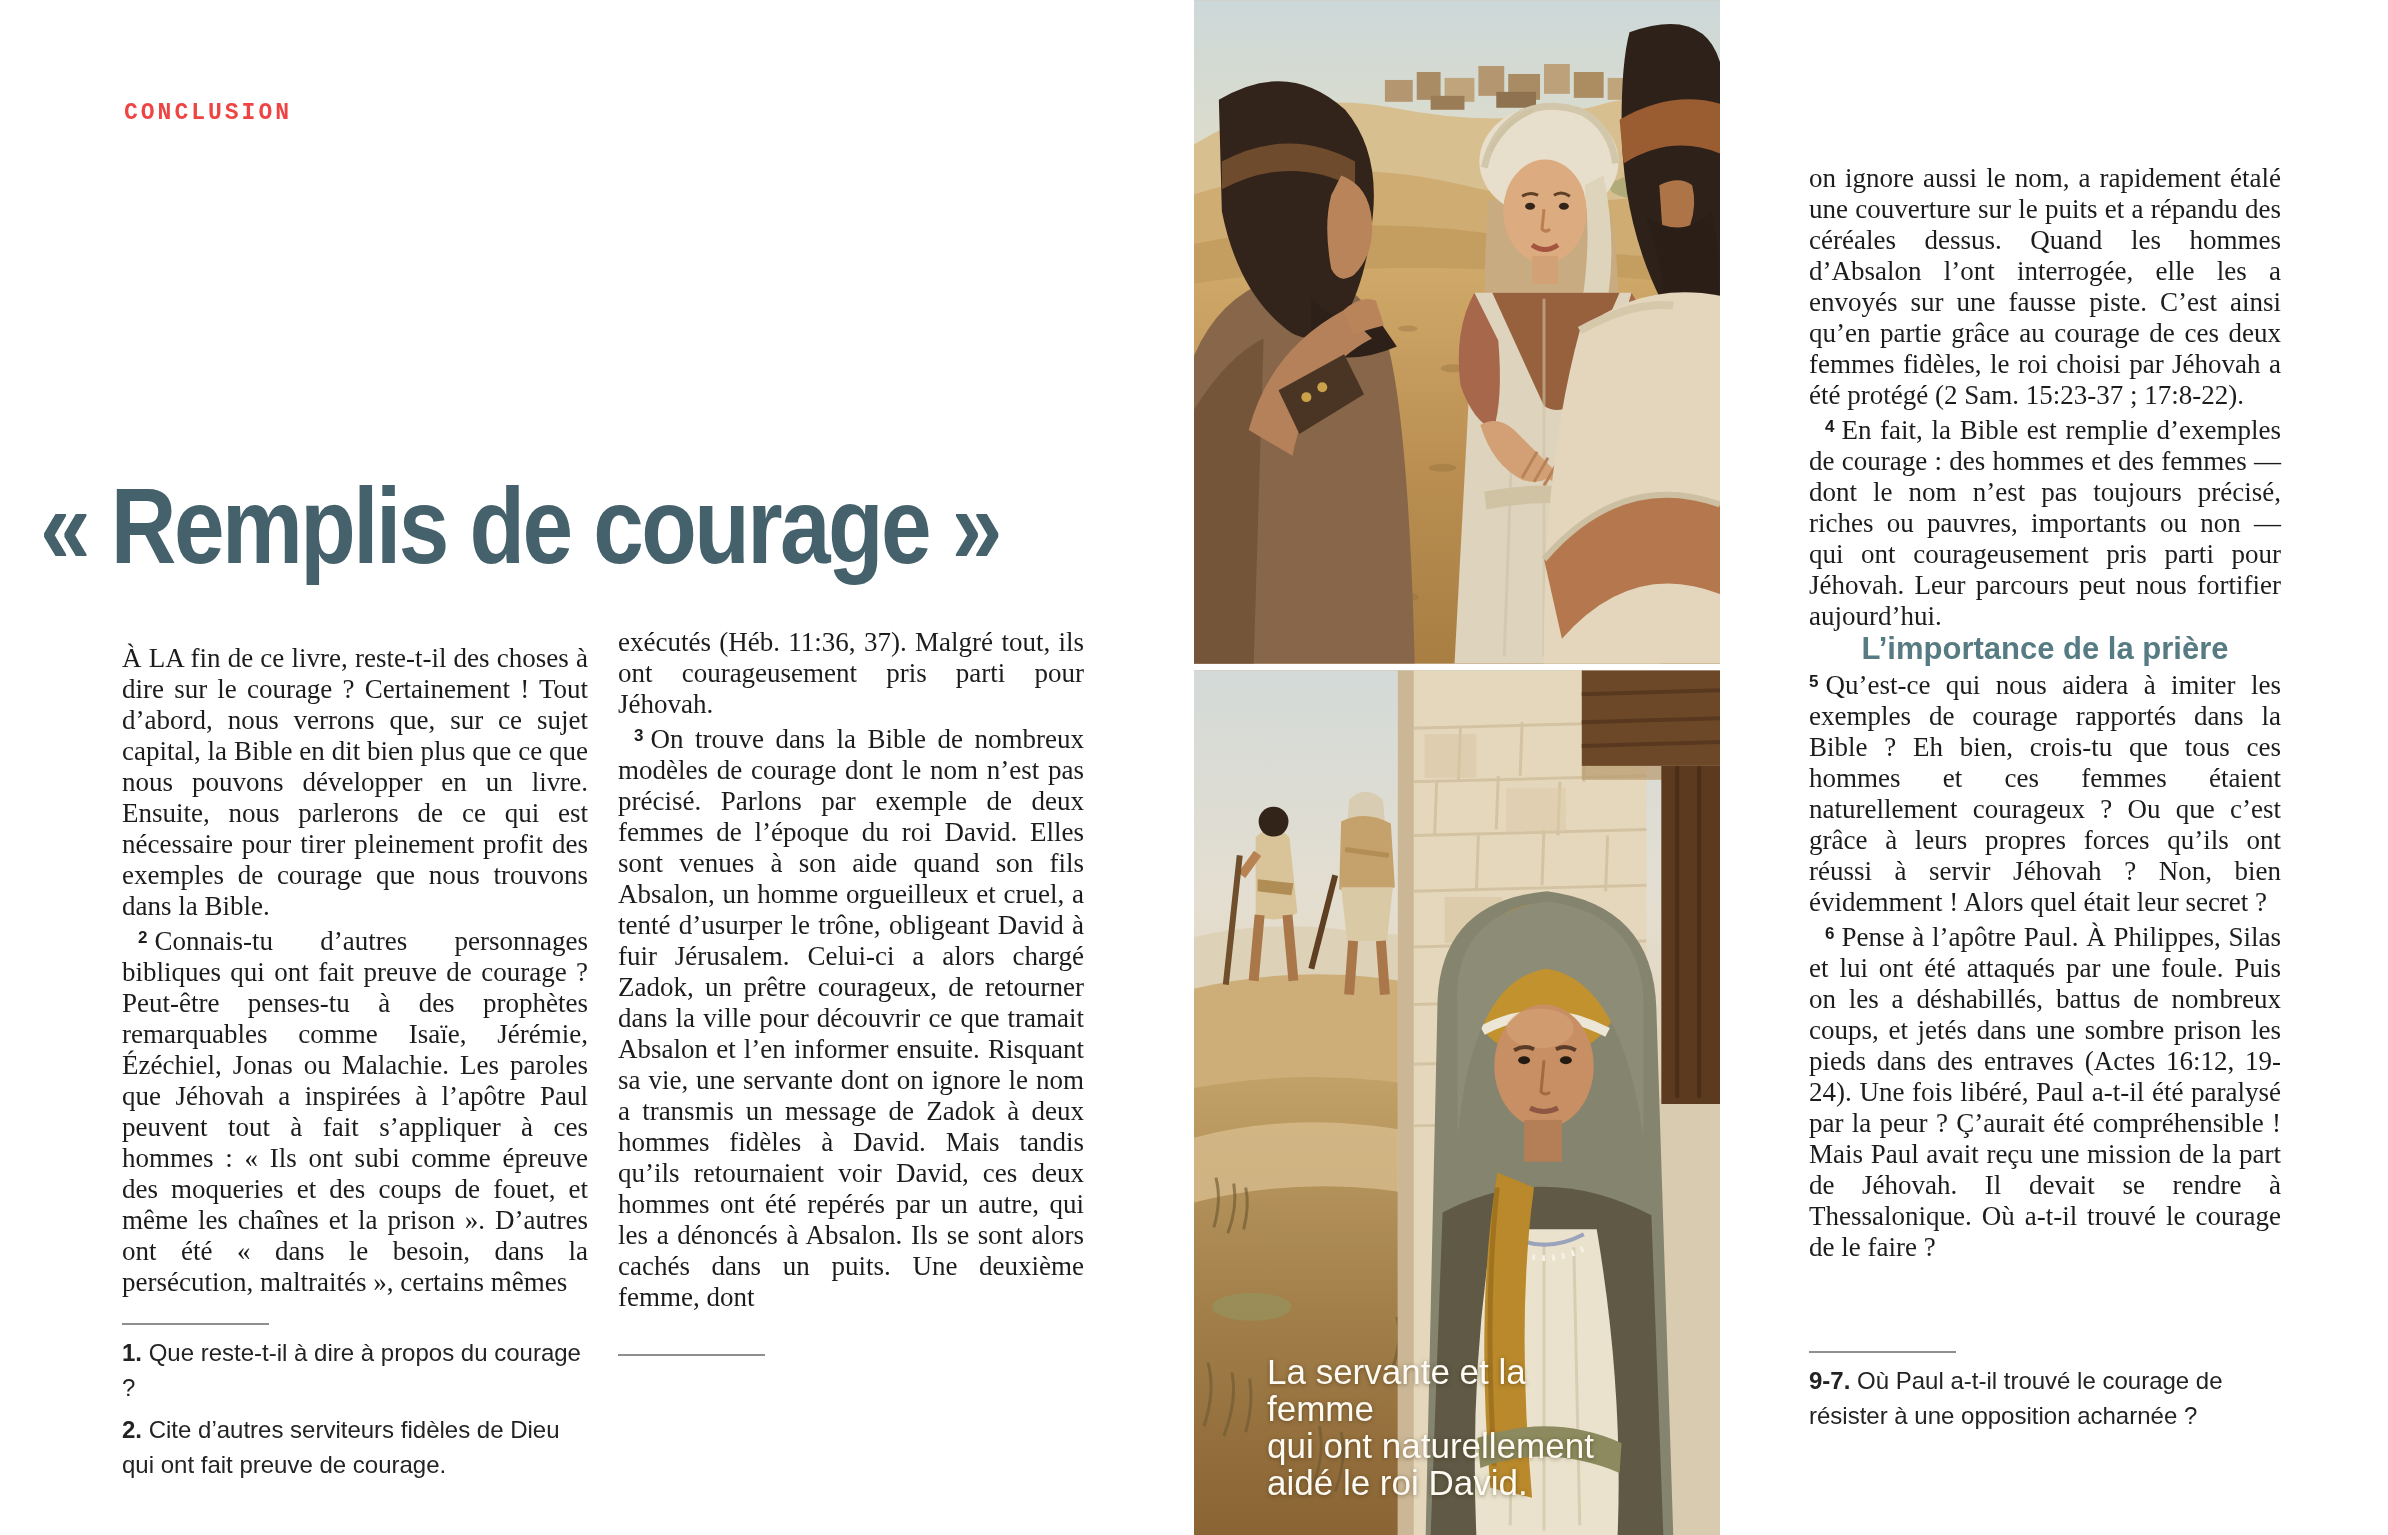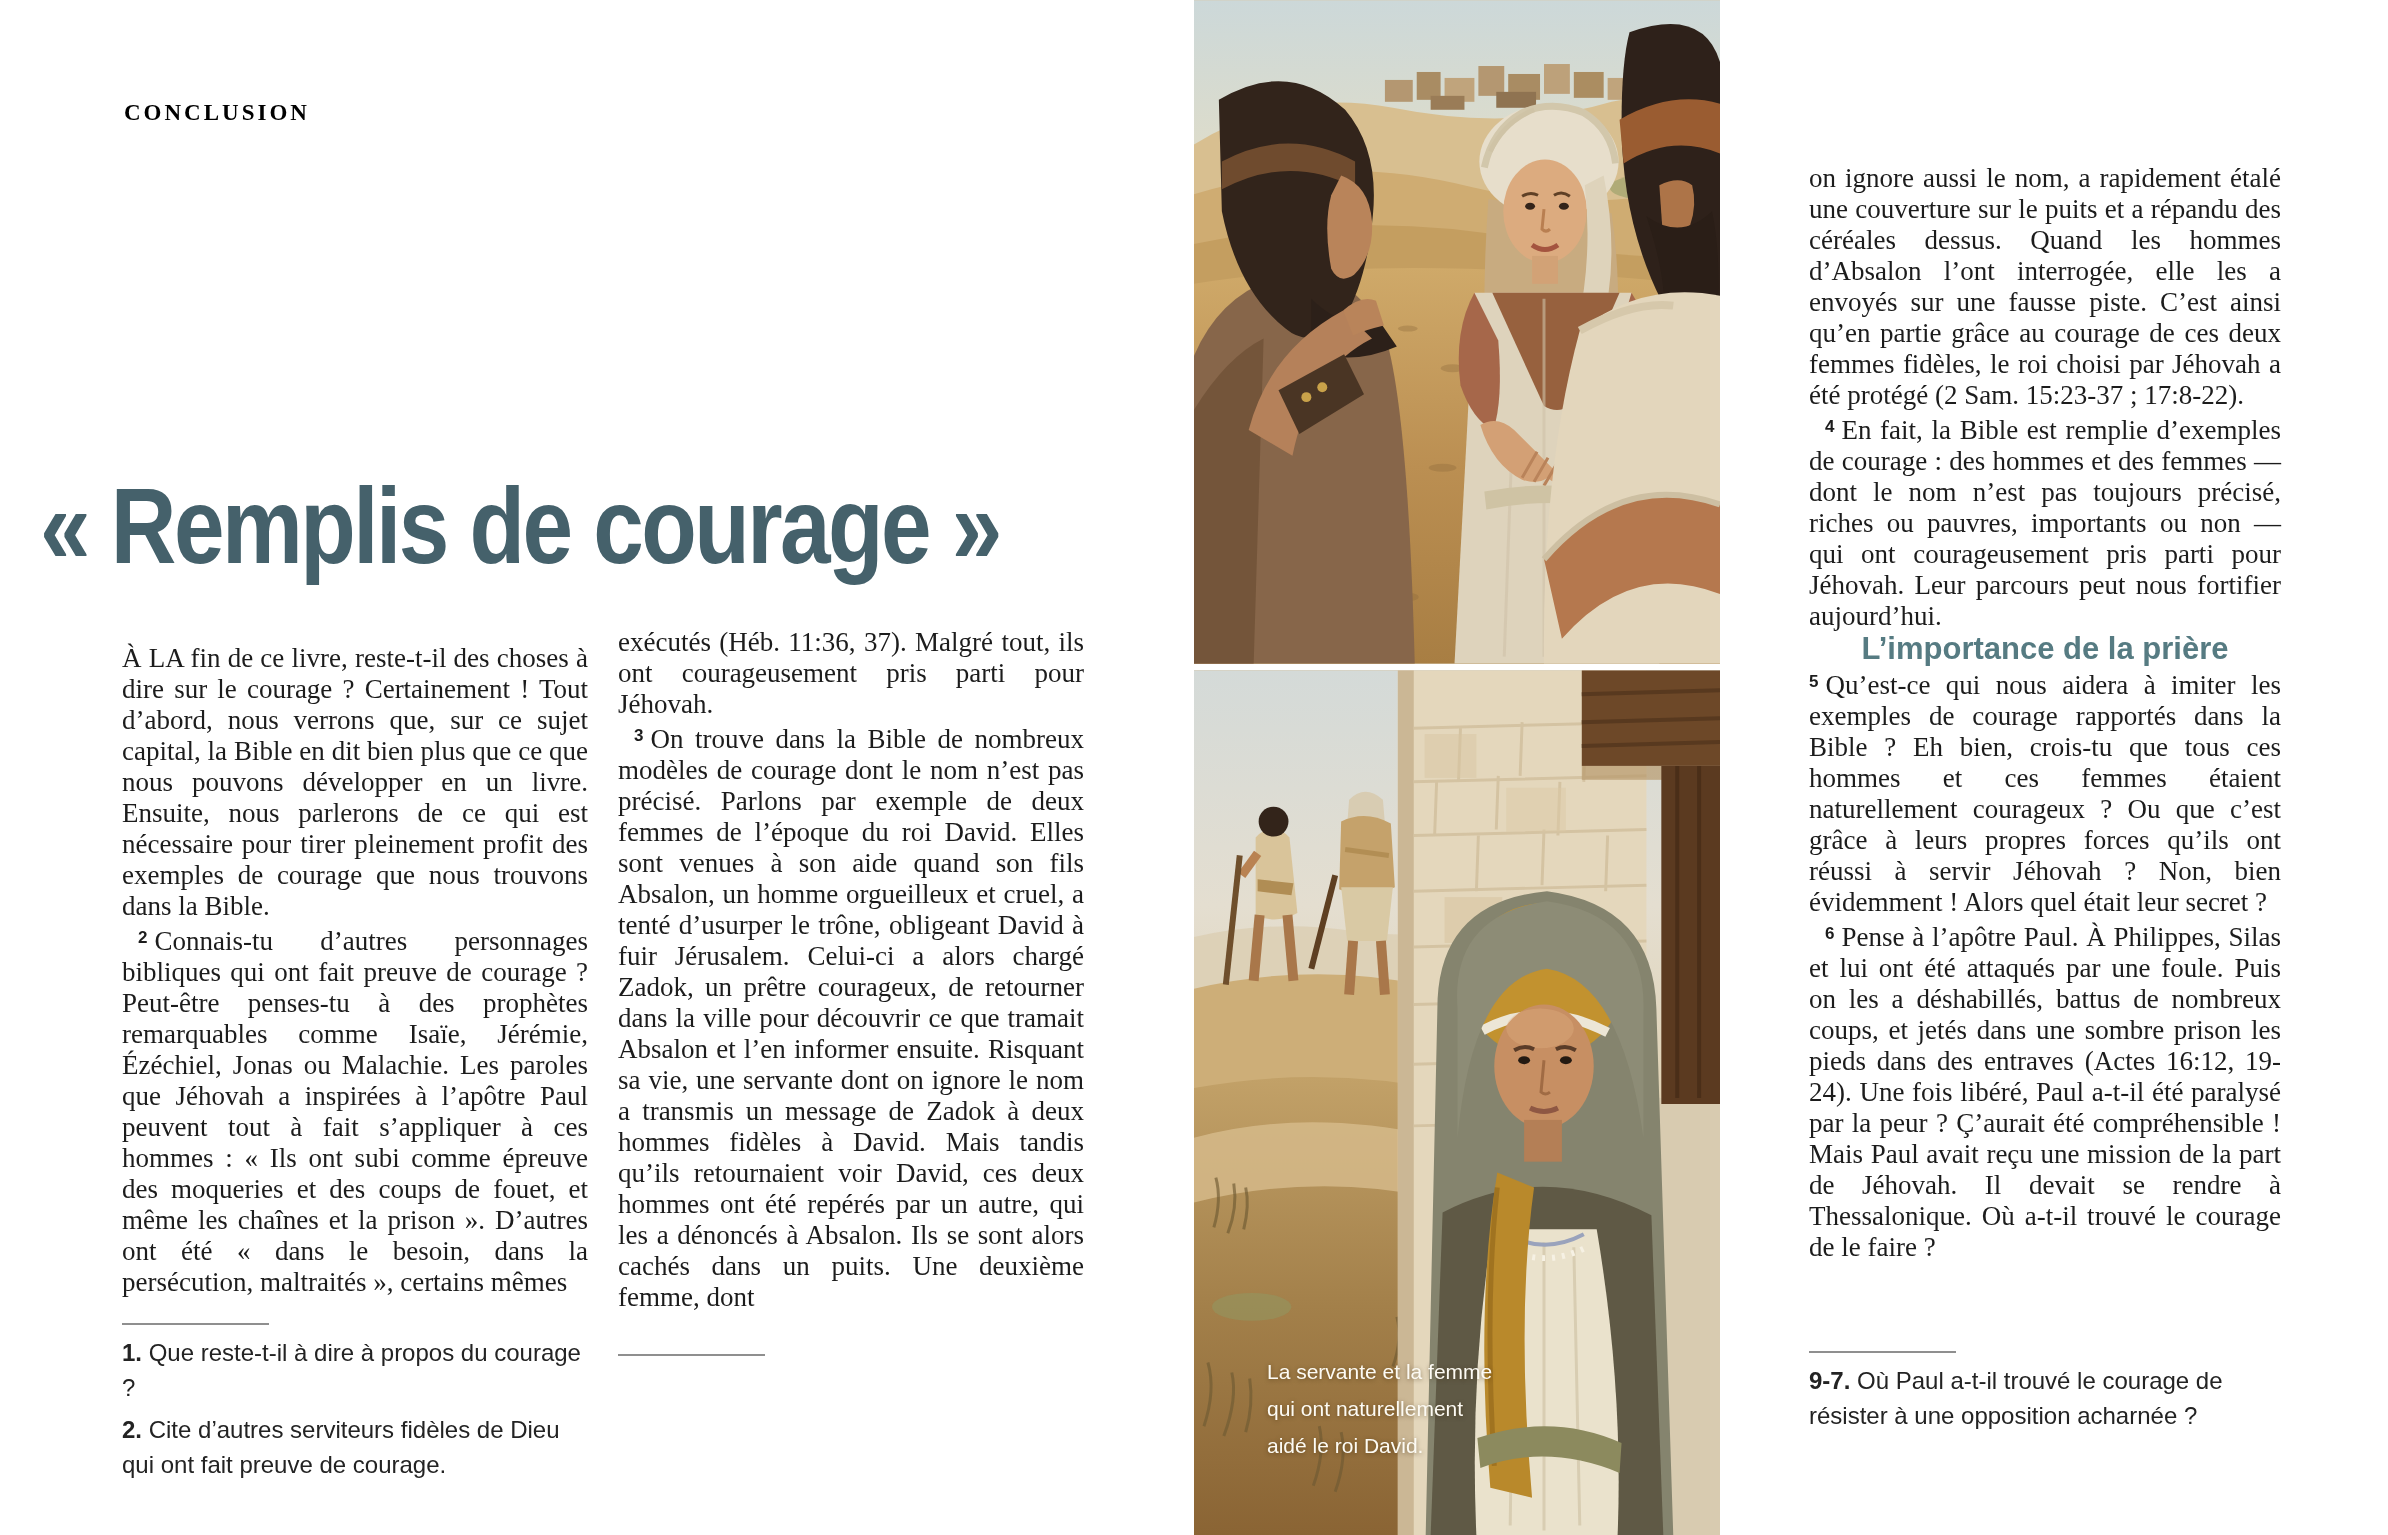--- a/index.html
+++ b/index.html
@@ -1,19 +1,19 @@
 <!DOCTYPE html>
 <html lang="fr"><head>
 <meta charset="utf-8">
 <style>
   html,body{margin:0;padding:0;background:#ffffff;}
   .page{position:relative;width:2388px;height:1535px;background:#ffffff;overflow:hidden;
         font-family:"Liberation Serif",serif;color:#1c1c1c;}
-  .kicker{position:absolute;left:124px;top:100px;font-family:Liberation Serif, serif;
-        font-weight:bold;font-size:23px;letter-spacing:3px;color:#000000;}
+  .kicker{position:absolute;left:124px;top:100px;font-family:Liberation Mono, monospace;
+        font-weight:bold;font-size:23px;letter-spacing:3px;color:#ef4444;}
   .title{position:absolute;left:40px;top:464px;font-family:"Liberation Sans",sans-serif;
         font-weight:bold;font-size:107px;letter-spacing:-3px;color:#45616b;white-space:nowrap;
         transform:scaleX(0.85);transform-origin:left top;}
   .col{position:absolute;width:466px;font-size:27px;line-height:31px;text-align:justify;}
   .col p{margin:0;}
   .col p.ind{text-indent:16px;}
   .pnum{font-family:"Liberation Sans",sans-serif;font-weight:bold;font-size:17px;
         vertical-align:7px;margin-right:7px;}
   #col1{left:122px;top:643px;}
   #col2{left:618px;top:627px;}
@@ -26,21 +26,21 @@
   .fn{margin:0 0 7px 0;}
   .fn b{font-weight:bold;}
   #fn1{left:122px;top:1323px;}
   #fn2{left:618px;top:1354px;}
   #fn3{left:1809px;top:1351px;width:476px;}
   .figure{position:absolute;left:1194px;width:526px;overflow:hidden;background:#d8cbb0;}
   #fig-top{top:0;height:664px;}
   #fig-bottom{top:670px;height:866px;}
   .figure svg{display:block;}
   .caption{position:absolute;left:1267px;top:1353px;width:338px;z-index:5;
-        font-family:"Liberation Sans",sans-serif;font-size:21px;line-height:37px;
+        font-family:"Liberation Sans",sans-serif;font-size:35px;line-height:37px;
         color:#fdfbf4;text-shadow:0 1px 4px rgba(60,40,10,.5);}
 </style>
 </head>
 <body>
 
 <div class="page">
 
   <div class="kicker">CONCLUSION</div>
 
   <div class="title">« Remplis de courage »</div>

